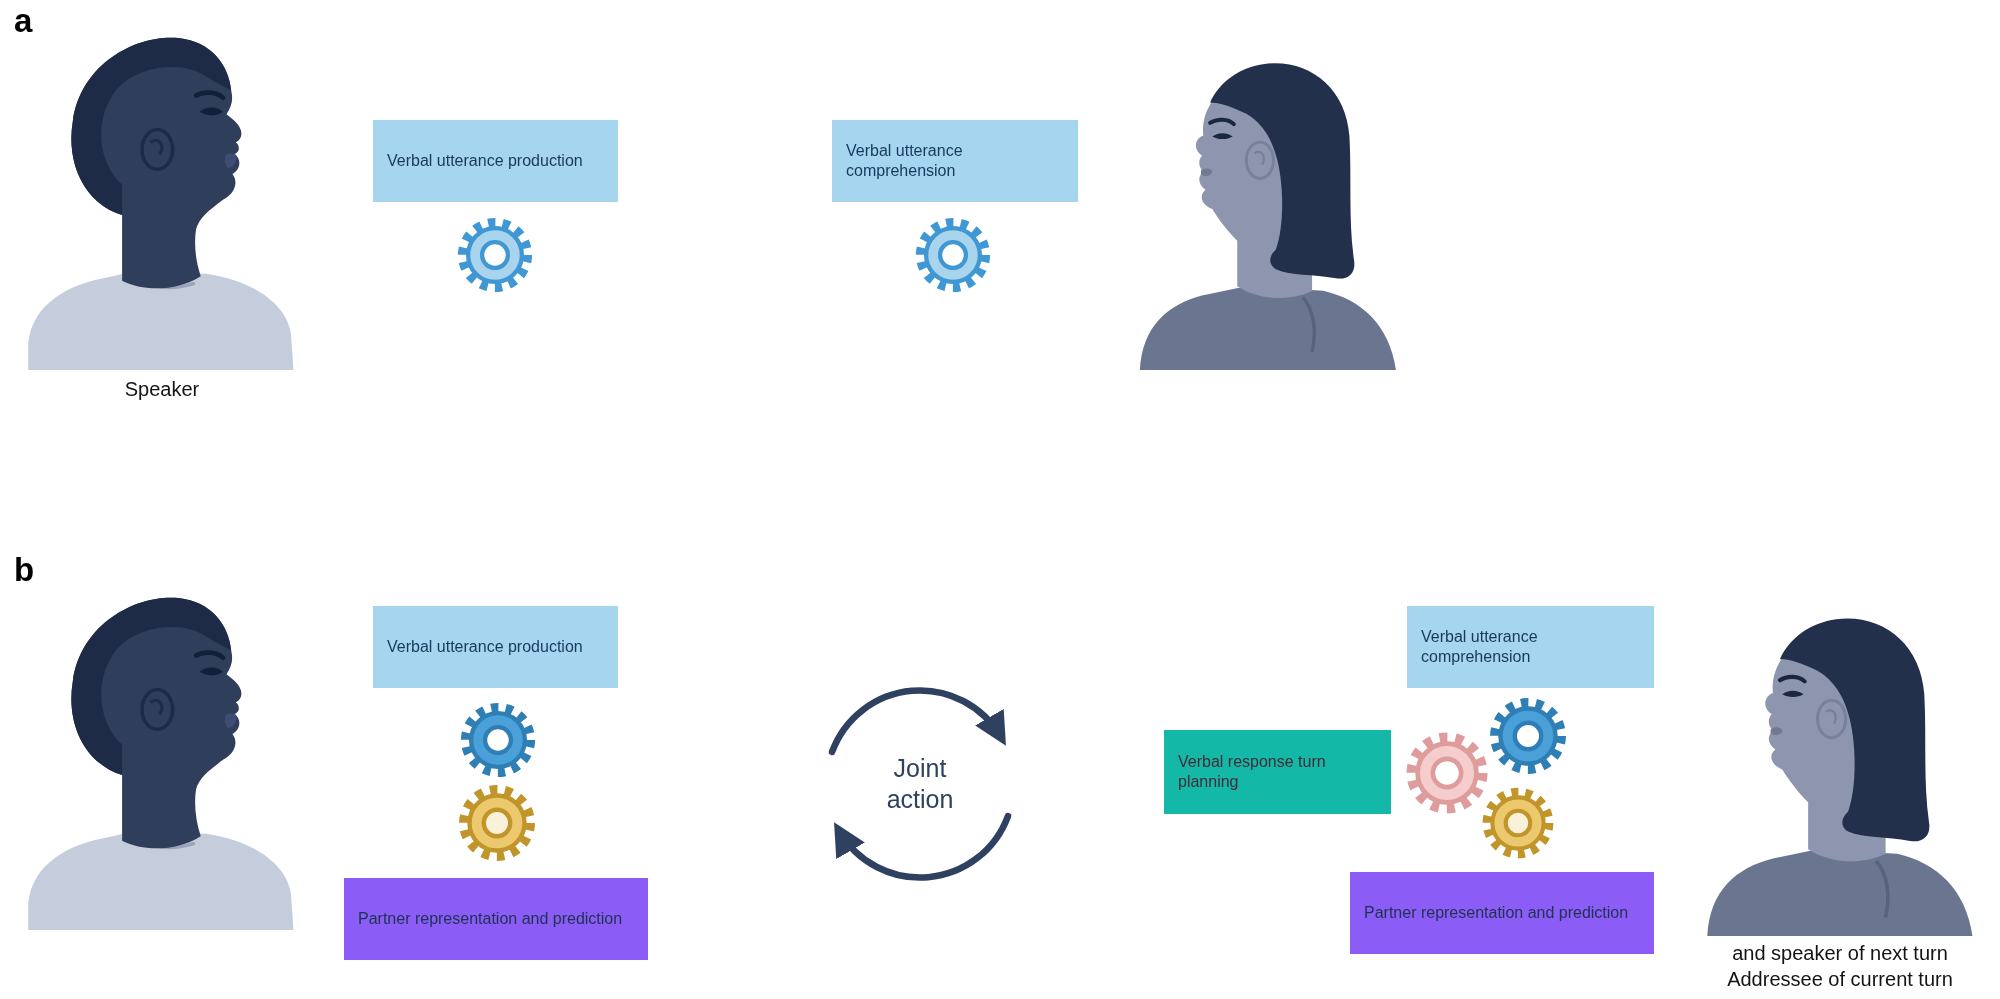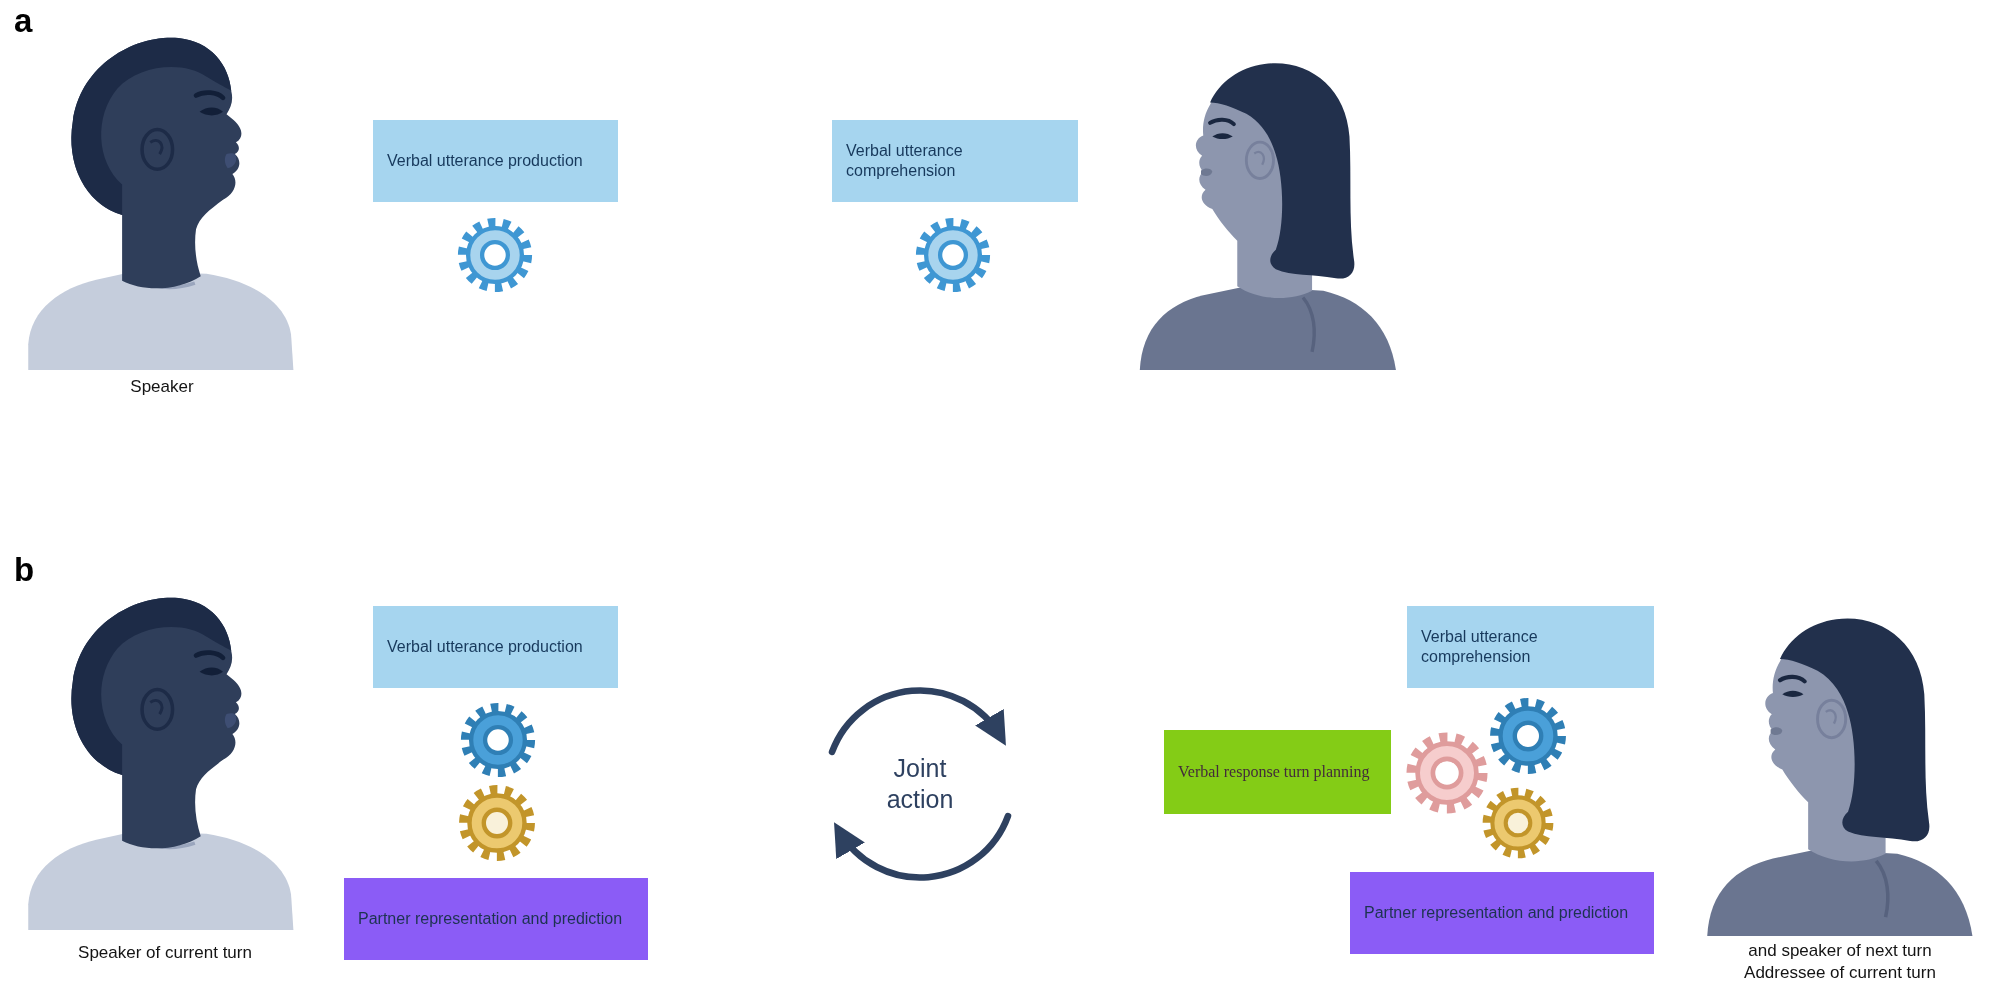--- a/index.html
+++ b/index.html
@@ -10,23 +10,23 @@
   .panel-letter {
     position:absolute; font-weight:700; font-size:33px; color:#000000;
   }
   .box {
     position:absolute; display:flex; flex-direction:column; justify-content:center;
     align-items:flex-start; box-sizing:border-box; padding:8px 14px;
     font-size:16px; line-height:1.25; color:#17395c; text-align:left;
   }
   .box-blue   { background:#a6d5ef; }
   .box-yellow { background:#8b5cf6; color:#1d3350; }
-  .box-pink   { background:#84cc16; color:#432c3a;font-family:Liberation Serif, serif; }
+  .box-pink   { background:#14b8a6; color:#432c3a; }
   .caption {
-    position:absolute; text-align:center; font-size:17px; line-height:1.3;
+    position:absolute; text-align:center; font-size:20px; line-height:1.3;
     color:#141414;
   }
   .joint-text {
     position:absolute; text-align:center; font-weight:400; font-size:25px;
     line-height:1.22; color:#2e4160;
   }
   .fig { position:absolute; }
   .gear-lightblue { --gb:#a8d4ee; --go:#3f97d3; --gh:#ffffff; }
   .gear-blue      { --gb:#4aa0d9; --go:#2f7fb5; --gh:#ffffff; }
   .gear-yellow    { --gb:#ecc96f; --go:#c2952a; --gh:#f9f1da; }
@@ -104,21 +104,20 @@
       <use href="#woman-profile"></use>
     </svg>
 
 
   <div class="panel-letter" style="left:14px;top:551px">b</div>
 
   <svg class="fig" style="left:14px;top:578px" width="296" height="352">
       <use href="#man-profile"></use>
     </svg>
 
-  <div class="caption" style="left:0px;top:942px;width:330px">Speaker of current turn</div>
 
   <div class="box box-blue" style="left:373px;top:606px;width:245px;height:82px">Verbal utterance production</div>
 
   <svg class="fig gear-blue" style="left:455px;top:697px" width="86" height="86">
       <use href="#gear"></use>
     </svg>
 
   <svg class="fig gear-yellow" style="left:453px;top:779px" width="88" height="88">
       <use href="#gear"></use>
     </svg>

